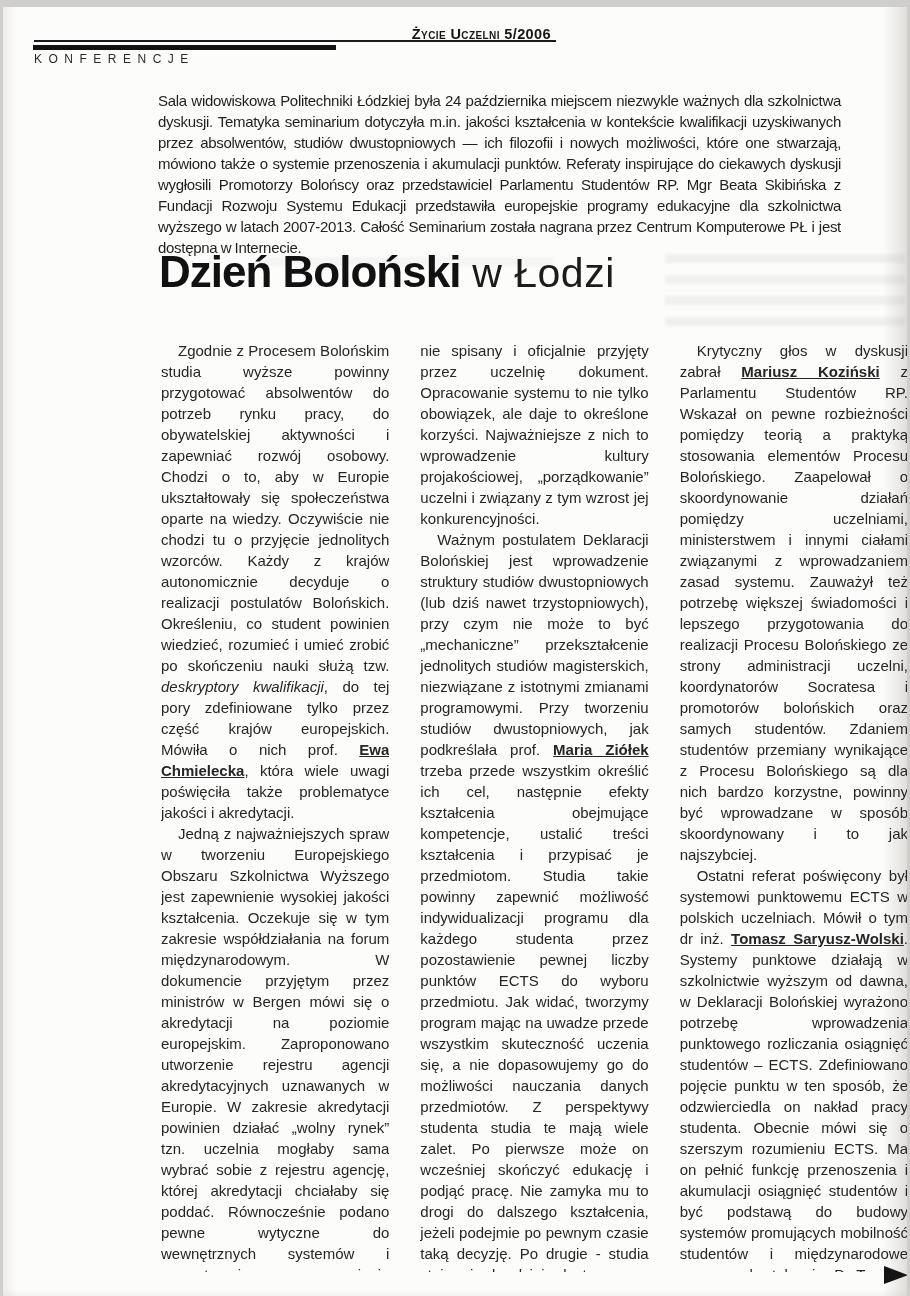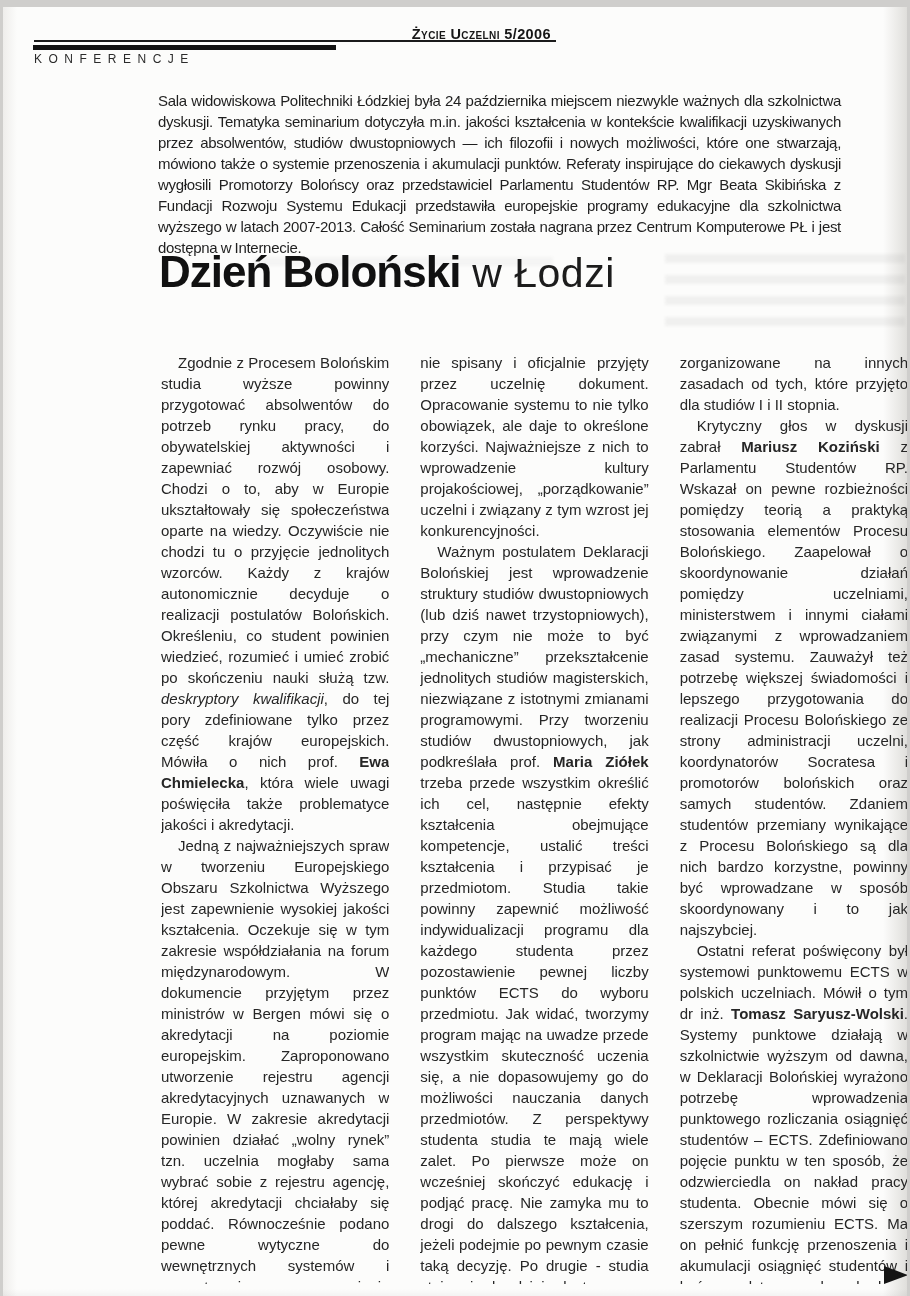--- a/index.html
+++ b/index.html
@@ -23,29 +23,29 @@
     font-size:14.5px;font-variant:small-caps;letter-spacing:0.4px;color:#161616;font-weight:bold;}
   .pagenum-block{position:absolute;left:553px;top:0;width:128px;height:43px;background:#121212;}
   .pagenum{position:absolute;left:9px;bottom:3px;color:#fdfdfd;font-weight:bold;font-size:22px;letter-spacing:0.5px;}
   .lead{position:absolute;left:155px;top:83px;width:683px;
     font-size:15px;line-height:21px;letter-spacing:-0.3px;word-spacing:-0.5px;
     text-align:justify;color:#1f1f1f;}
   .headline{position:absolute;left:156px;top:240px;white-space:nowrap;color:#111;}
   .headline .main{font-weight:bold;font-size:44px;letter-spacing:-1px;}
   .headline .suffix{font-weight:normal;font-size:41px;letter-spacing:0.5px;color:#1c1c1c;}
   .columns{
-    position:absolute;left:158px;top:345px;width:747px;height:932px;
+    position:absolute;left:158px;top:333px;width:747px;height:932px;
     display:grid;grid-template-columns:repeat(3,1fr);column-gap:31px;
     font-size:15px;line-height:21px;text-align:justify;color:#262626;
     overflow:hidden;
   }
   .col{overflow:hidden;}
   .par{margin:0;}
   .par.indent{text-indent:17px;}
-  .b{font-weight:bold;}
+  .b{font-weight:bold;text-decoration:underline;}
   .i{font-style:italic;}
   .continuation-arrow{
     position:absolute;left:881px;top:1259px;width:0;height:0;
     border-left:24px solid #141414;border-top:9px solid transparent;border-bottom:9px solid transparent;
   }
   
   .showthrough{
     position:absolute;opacity:0.16;filter:blur(1.5px);pointer-events:none;
     background:repeating-linear-gradient(to bottom,
       rgba(120,120,120,0.55) 0 9px, rgba(255,255,255,0) 9px 21px);
@@ -74,21 +74,20 @@
     <div class="col">
         <p class="par indent"><span>Zgodnie z Procesem Bolońskim studia wyższe powinny przygotować absolwentów do potrzeb rynku pracy, do obywatelskiej aktywności i zapewniać rozwój osobowy. Chodzi o to, aby w Europie ukształtowały się społeczeństwa oparte na wiedzy. Oczywiście nie chodzi tu o przyjęcie jednolitych wzorców. Każdy z krajów autonomicznie decyduje o realizacji postulatów Bolońskich. Określeniu, co student powinien wiedzieć, rozumieć i umieć zrobić po skończeniu nauki służą tzw. </span><span class="i">deskryptory kwalifikacji</span><span>, do tej pory zdefiniowane tylko przez część krajów europejskich. Mówiła o nich prof. </span><span class="b">Ewa Chmielecka</span><span>, która wiele uwagi poświęciła także problematyce jakości i akredytacji.</span></p>
         <p class="par indent"><span>Jedną z najważniejszych spraw w tworzeniu Europejskiego Obszaru Szkolnictwa Wyższego jest zapewnienie wysokiej jakości kształcenia. Oczekuje się w tym zakresie współdziałania na forum międzynarodowym. W dokumencie przyjętym przez ministrów w Bergen mówi się o akredytacji na poziomie europejskim. Zaproponowano utworzenie rejestru agencji akredytacyjnych uznawanych w Europie. W zakresie akredytacji powinien działać „wolny rynek” tzn. uczelnia mogłaby sama wybrać sobie z rejestru agencję, której akredytacji chciałaby się poddać. Równocześnie podano pewne wytyczne do wewnętrznych systemów i zewnętrznej oceny zapewniania jakości kształcenia oraz określono standardy dotyczące agencji akredytacyjnych.</span></p>
         <p class="par indent"><span>Polskie uczelnie czeka w najbliższej przyszłości wprowadzenie wewnętrznego systemu zapewniania jakości kształcenia. Powinien to być formal-</span></p>
       </div>
     <div class="col">
         <p class="par"><span>nie spisany i oficjalnie przyjęty przez uczelnię dokument. Opracowanie systemu to nie tylko obowiązek, ale daje to określone korzyści. Najważniejsze z nich to wprowadzenie kultury projakościowej, „porządkowanie” uczelni i związany z tym wzrost jej konkurencyjności.</span></p>
         <p class="par indent"><span>Ważnym postulatem Deklaracji Bolońskiej jest wprowadzenie struktury studiów dwustopniowych (lub dziś nawet trzystopniowych), przy czym nie może to być „mechaniczne” przekształcenie jednolitych studiów magisterskich, niezwiązane z istotnymi zmianami programowymi. Przy tworzeniu studiów dwustopniowych, jak podkreślała prof. </span><span class="b">Maria Ziółek</span><span> trzeba przede wszystkim określić ich cel, następnie efekty kształcenia obejmujące kompetencje, ustalić treści kształcenia i przypisać je przedmiotom. Studia takie powinny zapewnić możliwość indywidualizacji programu dla każdego studenta przez pozostawienie pewnej liczby punktów ECTS do wyboru przedmiotu. Jak widać, tworzymy program mając na uwadze przede wszystkim skuteczność uczenia się, a nie dopasowujemy go do możliwości nauczania danych przedmiotów. Z perspektywy studenta studia te mają wiele zalet. Po pierwsze może on wcześniej skończyć edukację i podjąć pracę. Nie zamyka mu to drogi do dalszego kształcenia, jeżeli podejmie po pewnym czasie taką decyzję. Po drugie - studia stają się bardziej elastyczne, a studiowanie może być bardziej mobilne – studenci mogą przemieszczać się pomiędzy uczelniami i kierunkami studiów.</span></p>
       </div>
     <div class="col">
-        <p class="par"><span>zorganizowane na innych zasadach od tych, które przyjęto dla studiów I i II stopnia.</span></p>
         <p class="par indent"><span>Krytyczny głos w dyskusji zabrał </span><span class="b">Mariusz Koziński</span><span> z Parlamentu Studentów RP. Wskazał on pewne rozbieżności pomiędzy teorią a praktyką stosowania elementów Procesu Bolońskiego. Zaapelował o skoordynowanie działań pomiędzy uczelniami, ministerstwem i innymi ciałami związanymi z wprowadzaniem zasad systemu. Zauważył też potrzebę większej świadomości i lepszego przygotowania do realizacji Procesu Bolońskiego ze strony administracji uczelni, koordynatorów Socratesa i promotorów bolońskich oraz samych studentów. Zdaniem studentów przemiany wynikające z Procesu Bolońskiego są dla nich bardzo korzystne, powinny być wprowadzane w sposób skoordynowany i to jak najszybciej.</span></p>
         <p class="par indent"><span>Ostatni referat poświęcony był systemowi punktowemu ECTS w polskich uczelniach. Mówił o tym dr inż. </span><span class="b">Tomasz Saryusz-Wolski</span><span>. Systemy punktowe działają w szkolnictwie wyższym od dawna, w Deklaracji Bolońskiej wyrażono potrzebę wprowadzenia punktowego rozliczania osiągnięć studentów – ECTS. Zdefiniowano pojęcie punktu w ten sposób, że odzwierciedla on nakład pracy studenta. Obecnie mówi się o szerszym rozumieniu ECTS. Ma on pełnić funkcję przenoszenia i akumulacji osiągnięć studentów i być podstawą do budowy systemów promujących mobilność studentów i międzynarodowe programy kształcenia. Dr Tomasz Saryusz-Wolski mówił o warunkach i sposobie przenoszenia osiągnięć studenta, które na mocy nowej usta-</span></p>
       </div>
   </div>
 
   <div class="continuation-arrow"></div>
 
 </div>
 
 </body></html>

